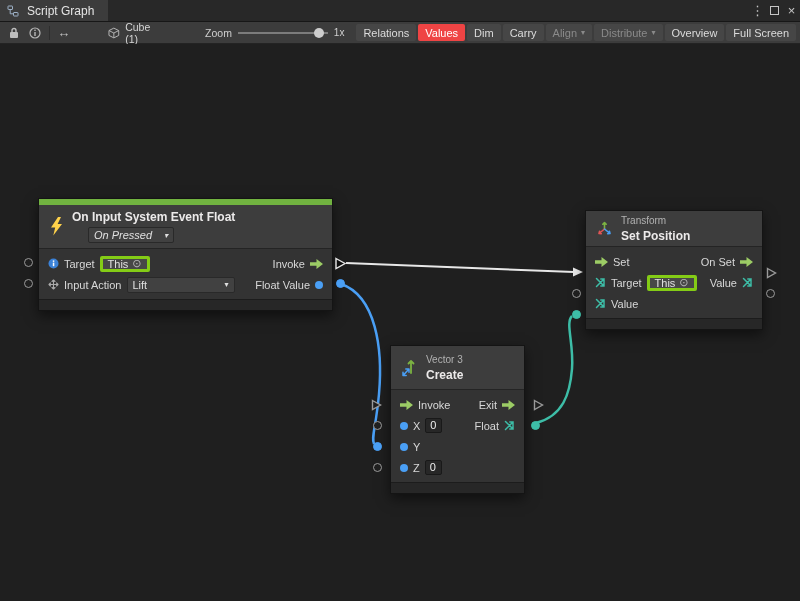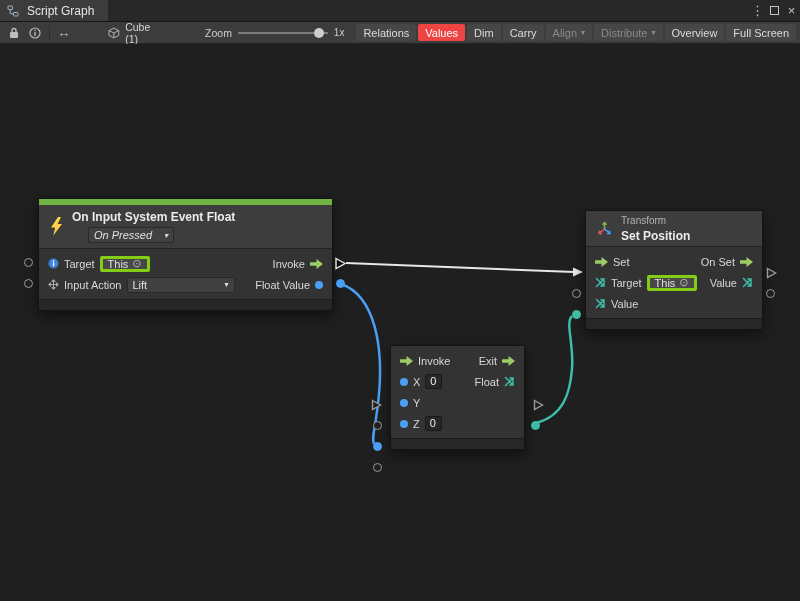--- a/index.html
+++ b/index.html
@@ -199,20 +199,30 @@
         <div class="pright">
           <span>Float Value</span>
           <span class="dot dot-blue"></span>
         </div>
       </div>
     </div>
     <div class="nfooter"></div>
   </div>
 
   <div class="node" style="left:390px; top:301px; width:135px;">
+    <div class="nheader" style="height:44px;">
+      <svg width="17" height="19" viewBox="0 0 17 19">
+        <path d="M10 15V3M10 3 7.5 5.5M10 3l2.5 2.5" stroke="#7CB342" stroke-width="1.8" fill="none" stroke-linecap="round"></path>
+        <path d="M2 17.5 8 11M8 11H4.8M8 11v3.2M2 17.5h3.2M2 17.5v-3.2" stroke="#4A9FF5" stroke-width="1.5" fill="none" stroke-linecap="round"></path>
+      </svg>
+      <div class="hcol">
+        <span class="nsub">Vector 3</span>
+        <span class="ntitle">Create</span>
+      </div>
+    </div>
     <div class="nbody">
       <div class="prow">
         <svg width="13" height="10" viewBox="0 0 13 10">
           <path d="M0 3.2h6.5V0L13 5 6.5 10V6.8H0z" fill="#9CCC65"></path>
         </svg>
         <span>Invoke</span>
         <div class="pright">
           <span>Exit</span>
           <svg width="13" height="10" viewBox="0 0 13 10">
             <path d="M0 3.2h6.5V0L13 5 6.5 10V6.8H0z" fill="#9CCC65"></path>

